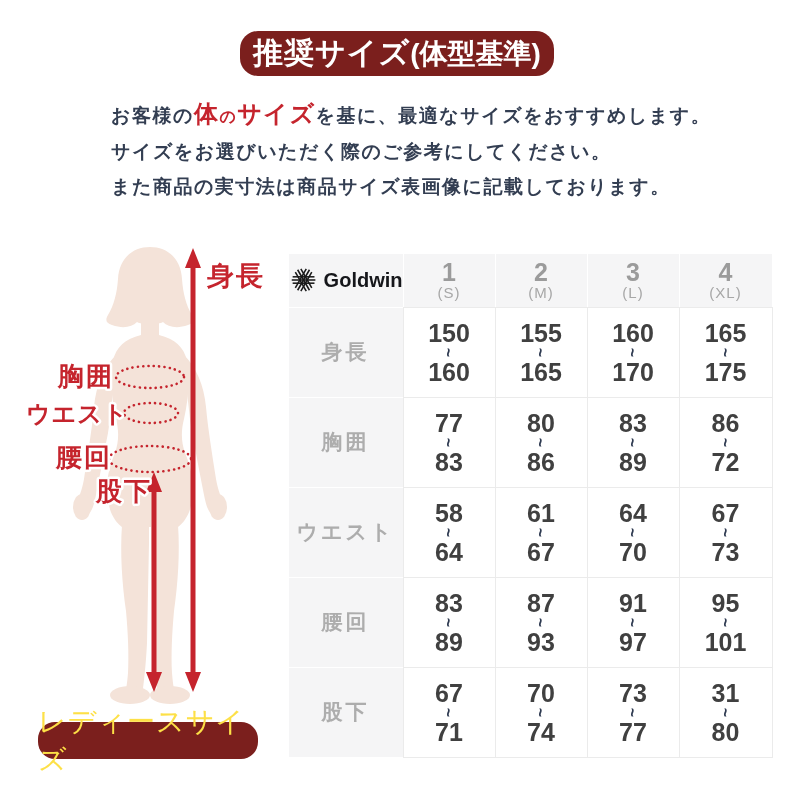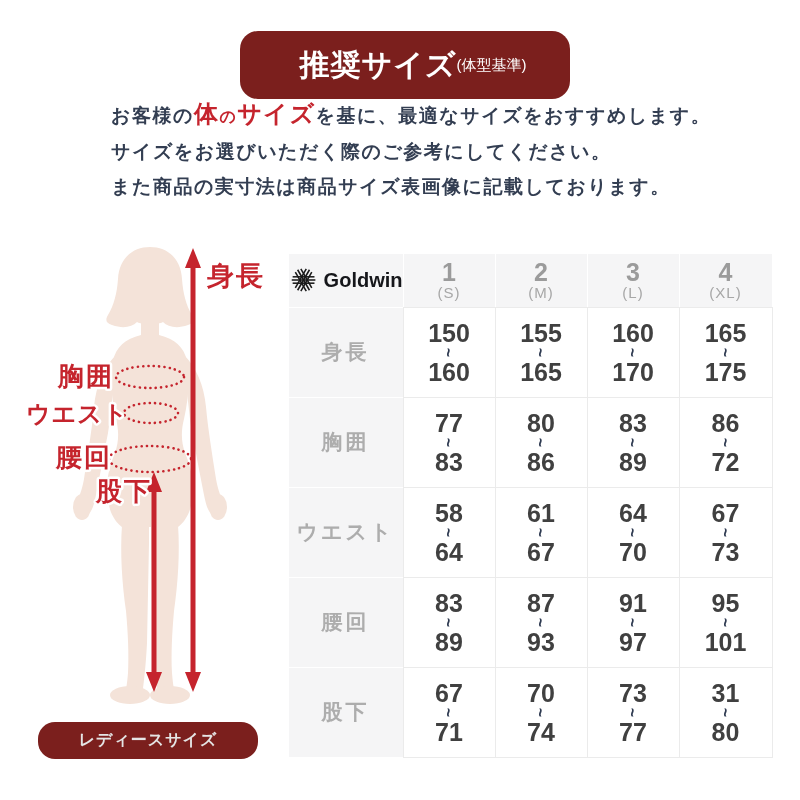--- a/index.html
+++ b/index.html
@@ -3,47 +3,47 @@
 <meta charset="utf-8">
 <style>
   html,body{margin:0;padding:0;}
   body{
     width:800px;height:800px;position:relative;background:#ffffff;
     font-family:"Liberation Sans","DejaVu Sans",sans-serif;
     overflow:hidden;
   }
   
   .title-badge{
-    position:absolute;left:240px;top:31px;width:314px;height:68px;
+    position:absolute;left:240px;top:31px;width:314px;height:45px;
     background:#7b1f1d;border-radius:18px;
     display:flex;align-items:center;justify-content:center;
-    color:#ffffff;white-space:nowrap;padding-left:16px;
+    color:#ffffff;white-space:nowrap;
   }
   .t-main{font-size:30px;font-weight:bold;letter-spacing:1px;}
-  .t-sub{font-size:15px;font-weight:normal;}
+  .t-sub{font-size:28px;font-weight:bold;}
   
   .intro{
     position:absolute;left:111px;top:96px;width:640px;
     color:#333e52;font-size:19px;font-weight:600;letter-spacing:1.5px;
     line-height:35px;
   }
   .intro .em-big{color:#c5242d;font-size:24px;font-weight:bold;}
   .intro .em-small{color:#c5242d;font-size:16px;font-weight:bold;}
   
   .figure-wrap{position:absolute;left:20px;top:243px;width:250px;height:478px;}
   .fig-label{
     font-weight:bold;fill:#c5242d;
     paint-order:stroke;stroke:#ffffff;stroke-width:5px;stroke-linejoin:round;
     font-family:"Liberation Sans","DejaVu Sans",sans-serif;
   }
   .badge{
     position:absolute;left:38px;top:722px;width:220px;height:37px;
     background:#7b1f1d;border-radius:17px;
     display:flex;align-items:center;justify-content:center;
-    color:#e5e5e5;font-size:16px;font-weight:bold;letter-spacing:1px;
+    color:#fde047;font-size:28px;font-weight:normal;letter-spacing:1px;
   }
   
   .size-table{
     position:absolute;left:288px;top:253px;
     display:grid;
     grid-template-columns:115px 92px 92px 92px 93px;
     grid-template-rows:54px repeat(5,90px);
   }
   .cell{
     border:1px solid #ebebeb;margin:-0.5px;

